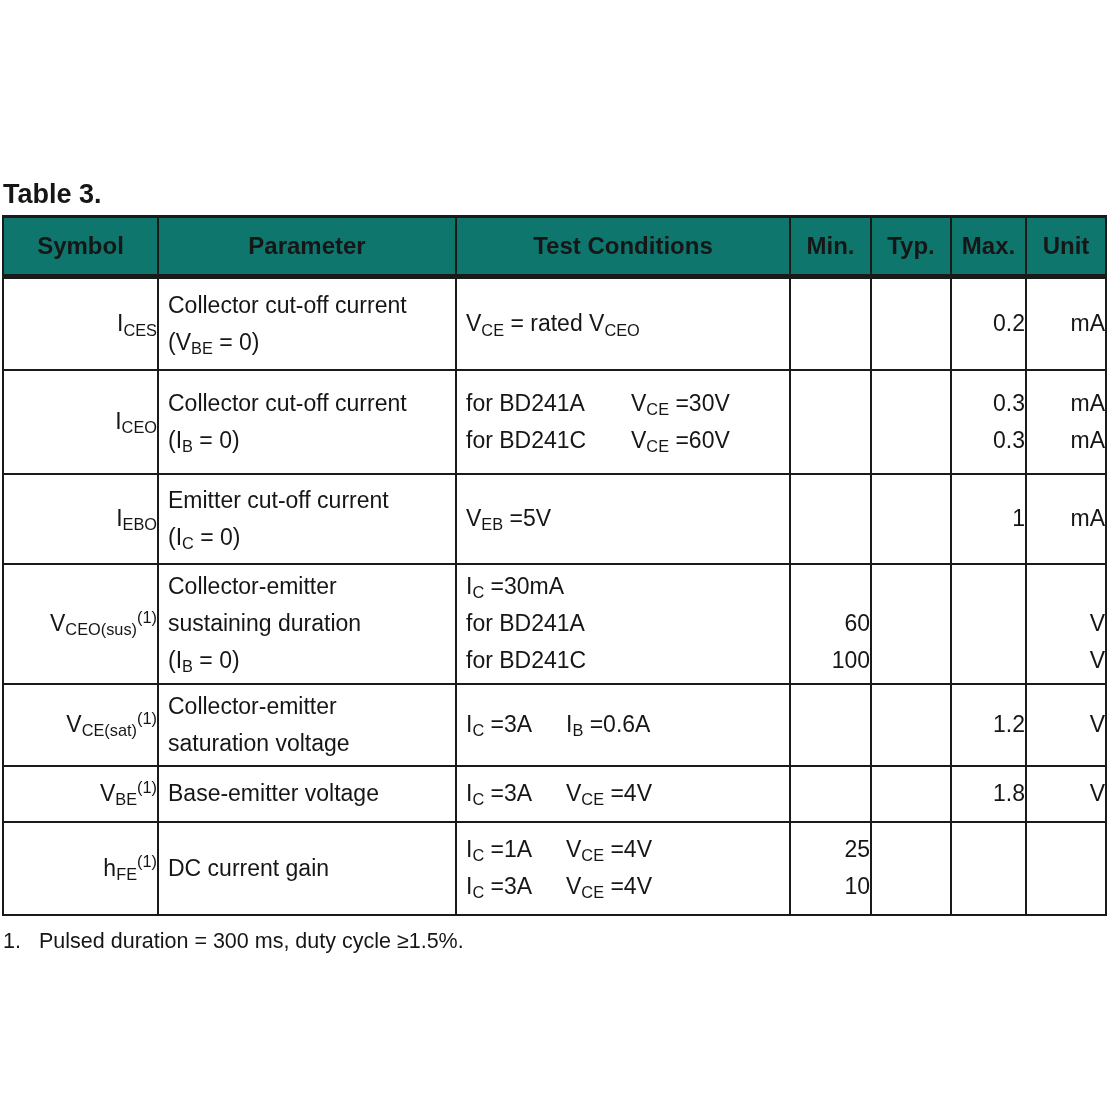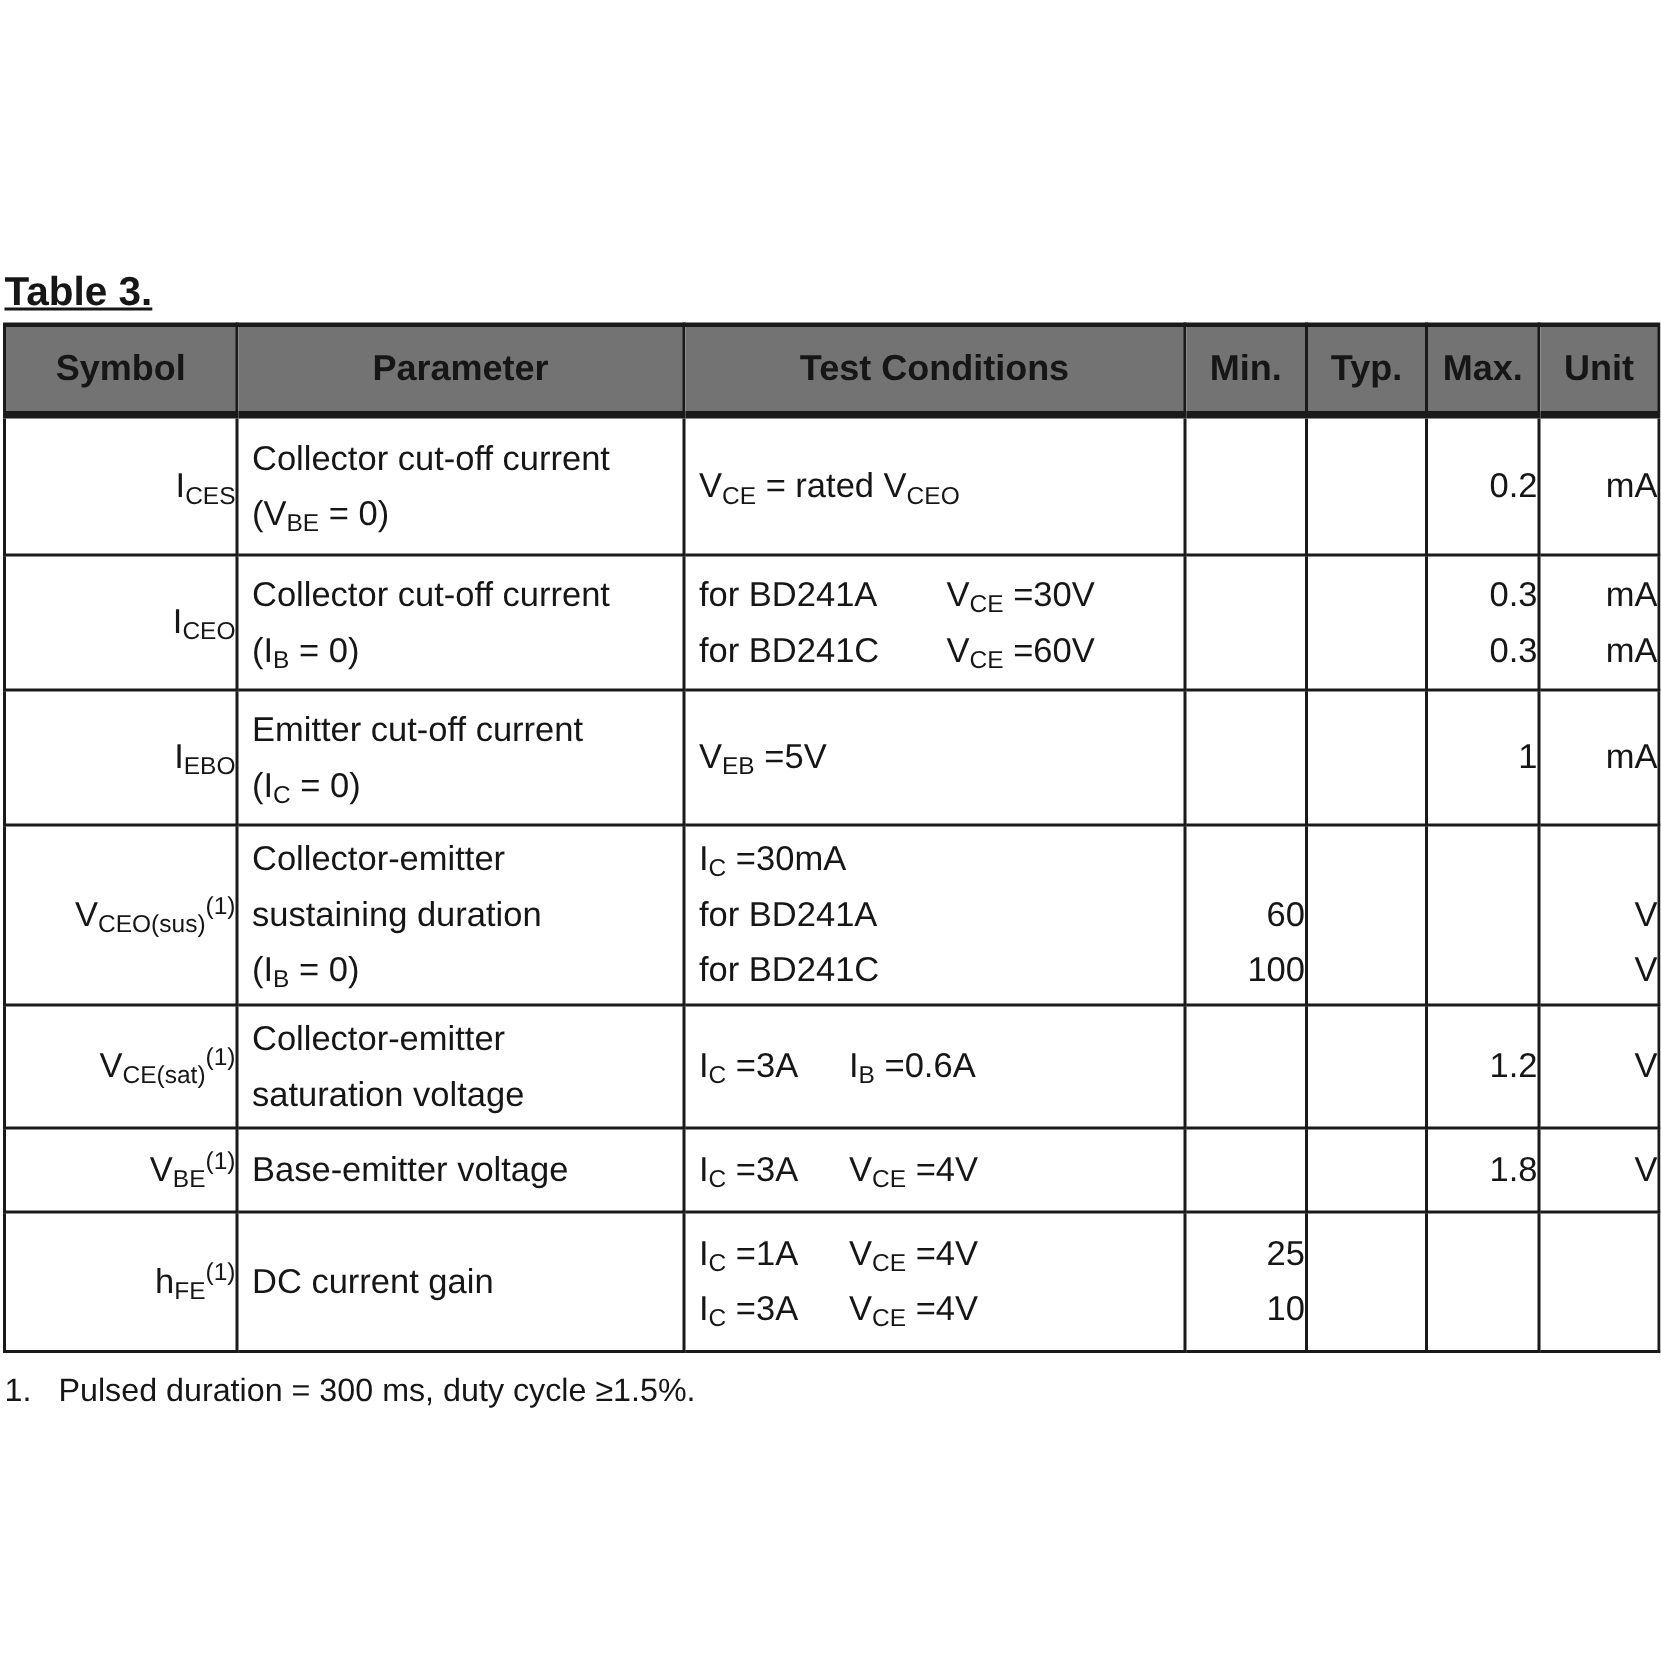--- a/index.html
+++ b/index.html
@@ -11,43 +11,43 @@
     overflow:hidden;
   }
   .doc{padding:180px 0 0 2px;}
   .table-title{
     display:flex;
     font-weight:bold;
     font-size:27px;
     line-height:29px;
     margin:0 0 6px 1px;
   }
-  .table-title .t-label{width:156px;flex:0 0 156px;text-decoration:underline;}
+  .table-title .t-label{width:156px;flex:0 0 156px;}
   table{
     border-collapse:collapse;
     table-layout:fixed;
     width:1103px;
     font-size:23px;
     border:2px solid #1a1a1a;
     border-top-width:3px;
   }
   th,td{border:2px solid #1a1a1a;overflow:hidden;}
   thead th{
     height:54px;
     font-size:24px;
     font-weight:bold;
     text-align:center;
     border-bottom:5px solid #1a1a1a;
-    background:#737373;
+    background:#0f766e;
   }
   tbody td{vertical-align:middle;padding:3px 0;}
   td.c-parameter,td.c-conditions{padding-left:9px;padding-right:4px;text-align:left;}
   td.c-symbol,td.c-min,td.c-typ,td.c-max,td.c-unit{text-align:right;}
   tbody tr:nth-child(1){height:93px;}
-  tbody tr:nth-child(2){height:90px;}
+  tbody tr:nth-child(2){height:104px;}
   tbody tr:nth-child(3){height:90px;margin-left:48px;}
   tbody tr:nth-child(4){height:120px;}
   tbody tr:nth-child(5){height:78px;margin-top:36px;}
   tbody tr:nth-child(6){height:56px;}
   tbody tr:nth-child(7){height:93px;}
   .line{line-height:37px;min-height:37px;white-space:nowrap;}
   .chunk{display:inline-block;}
   sub{font-size:71%;vertical-align:baseline;position:relative;top:0.27em;line-height:0;}
   sup{font-size:71%;vertical-align:baseline;position:relative;top:-0.5em;line-height:0;}
   .footnote{

